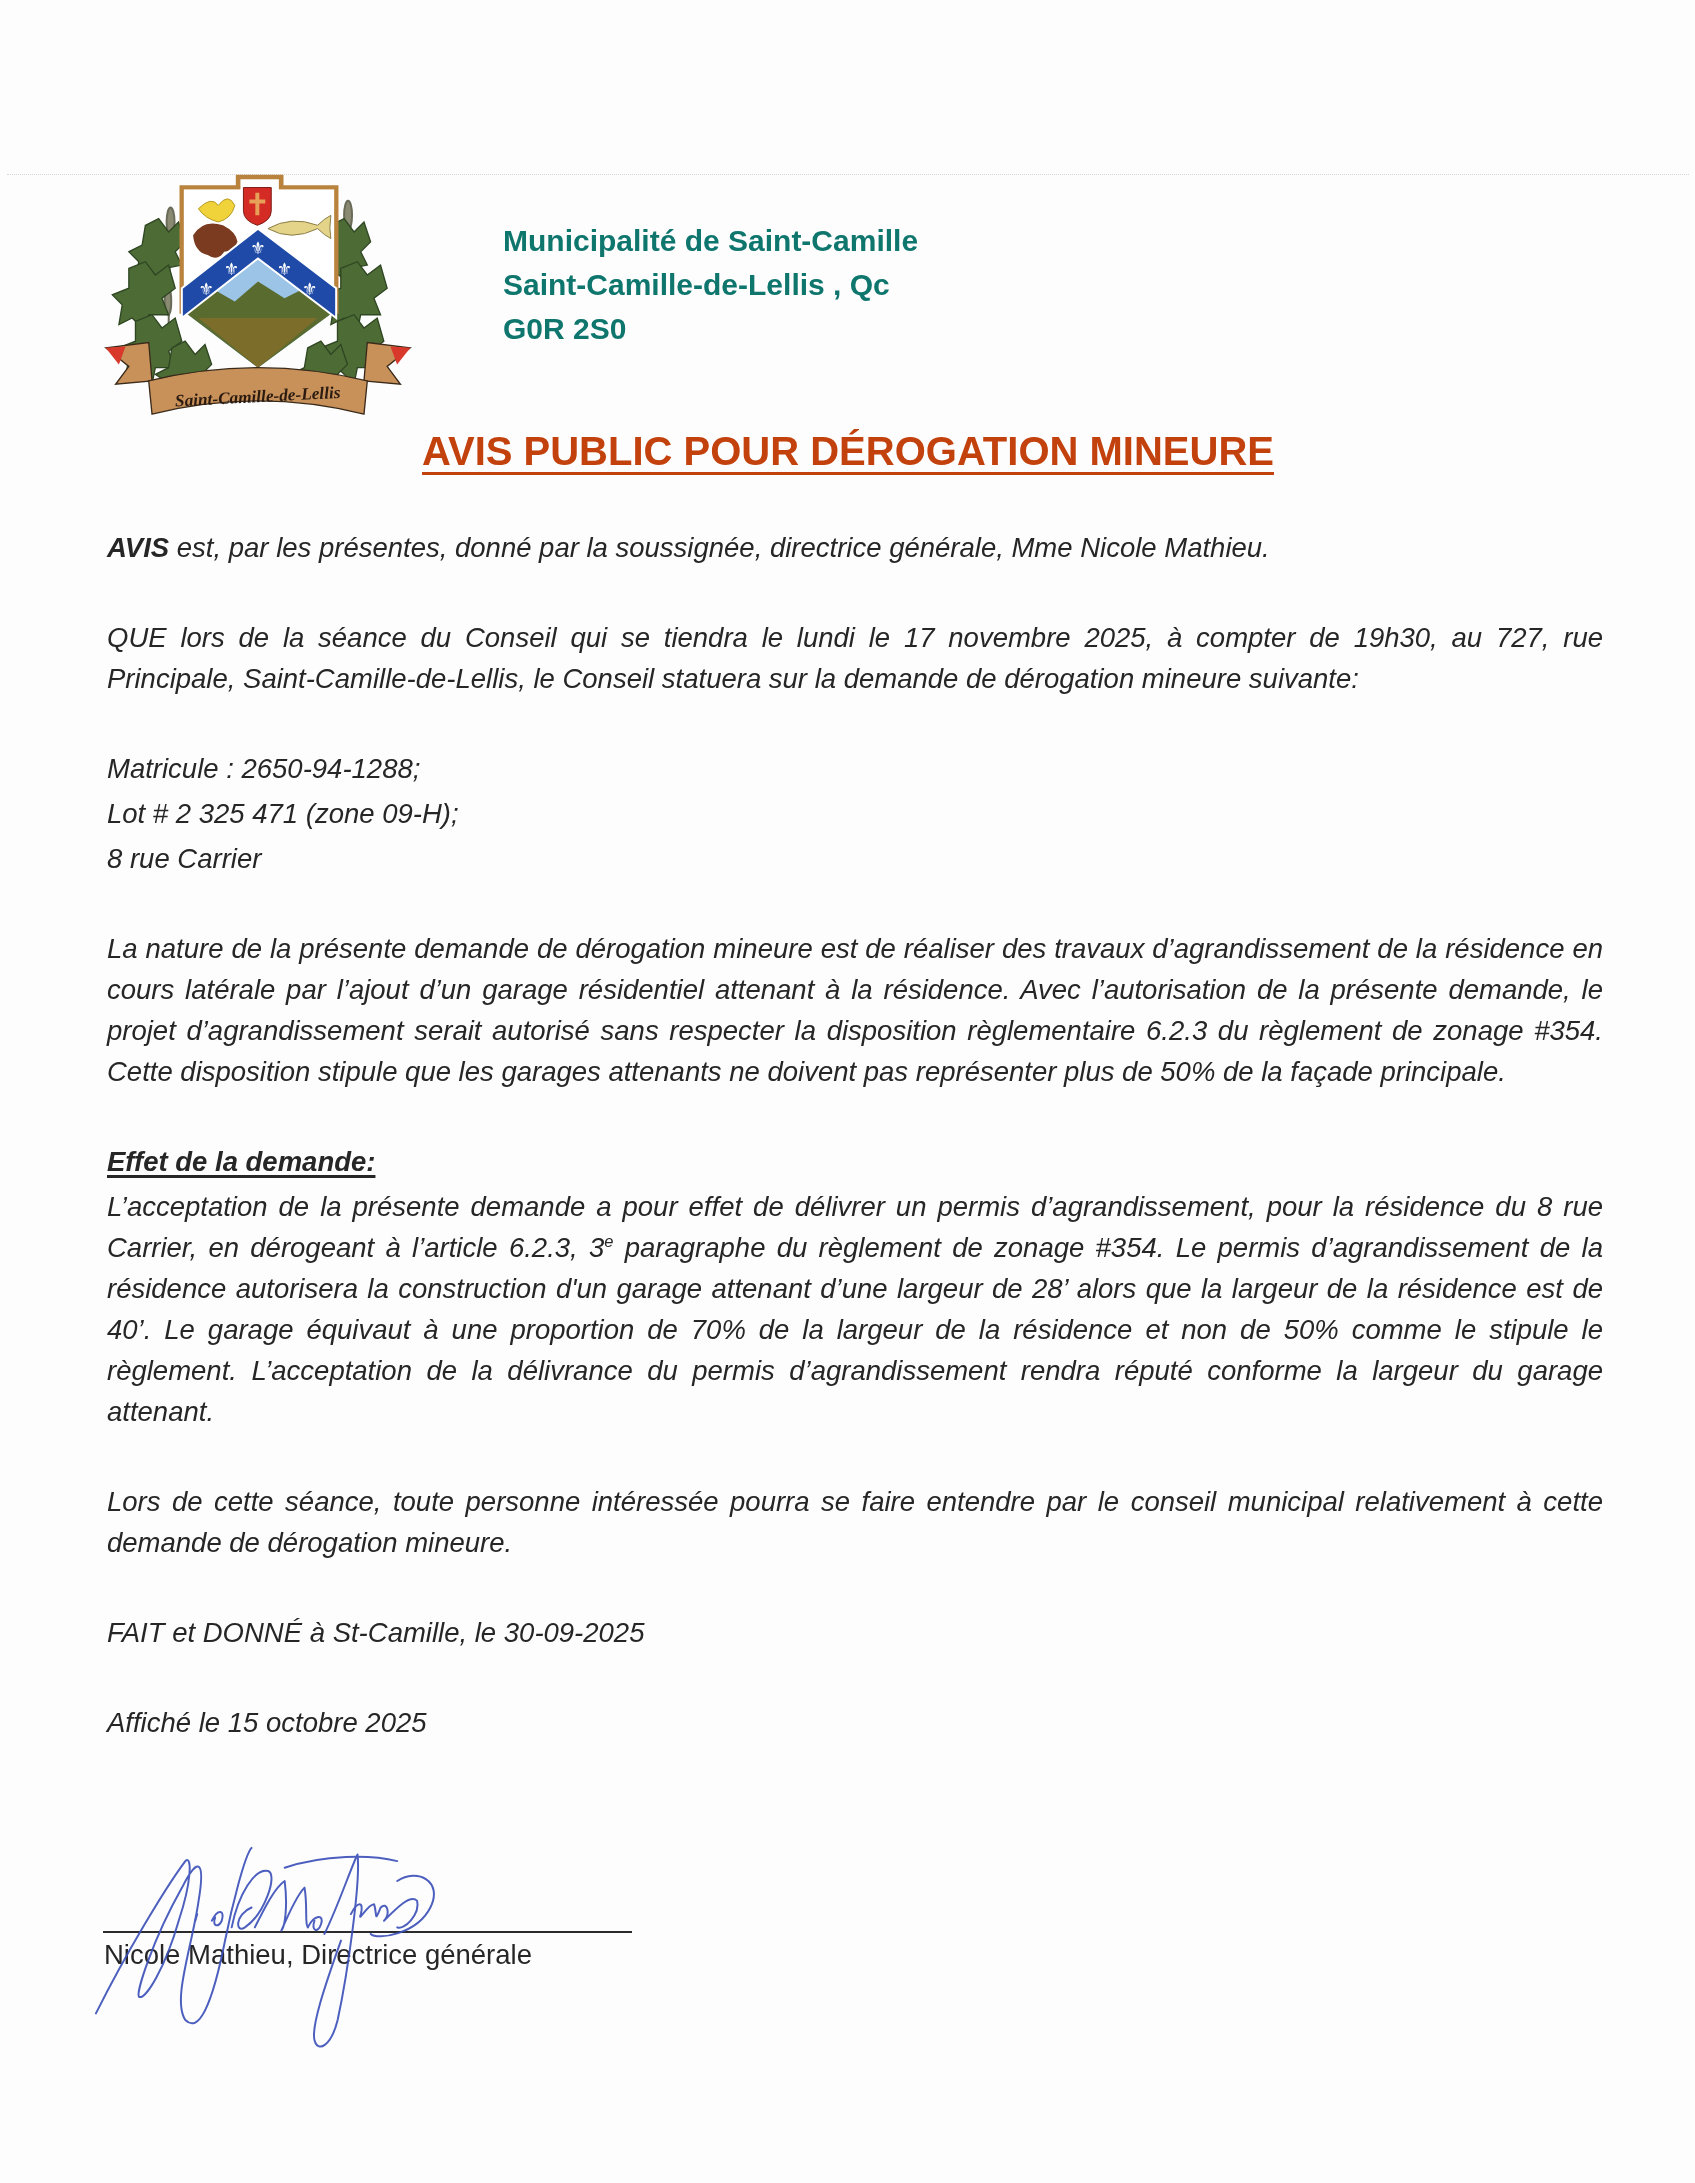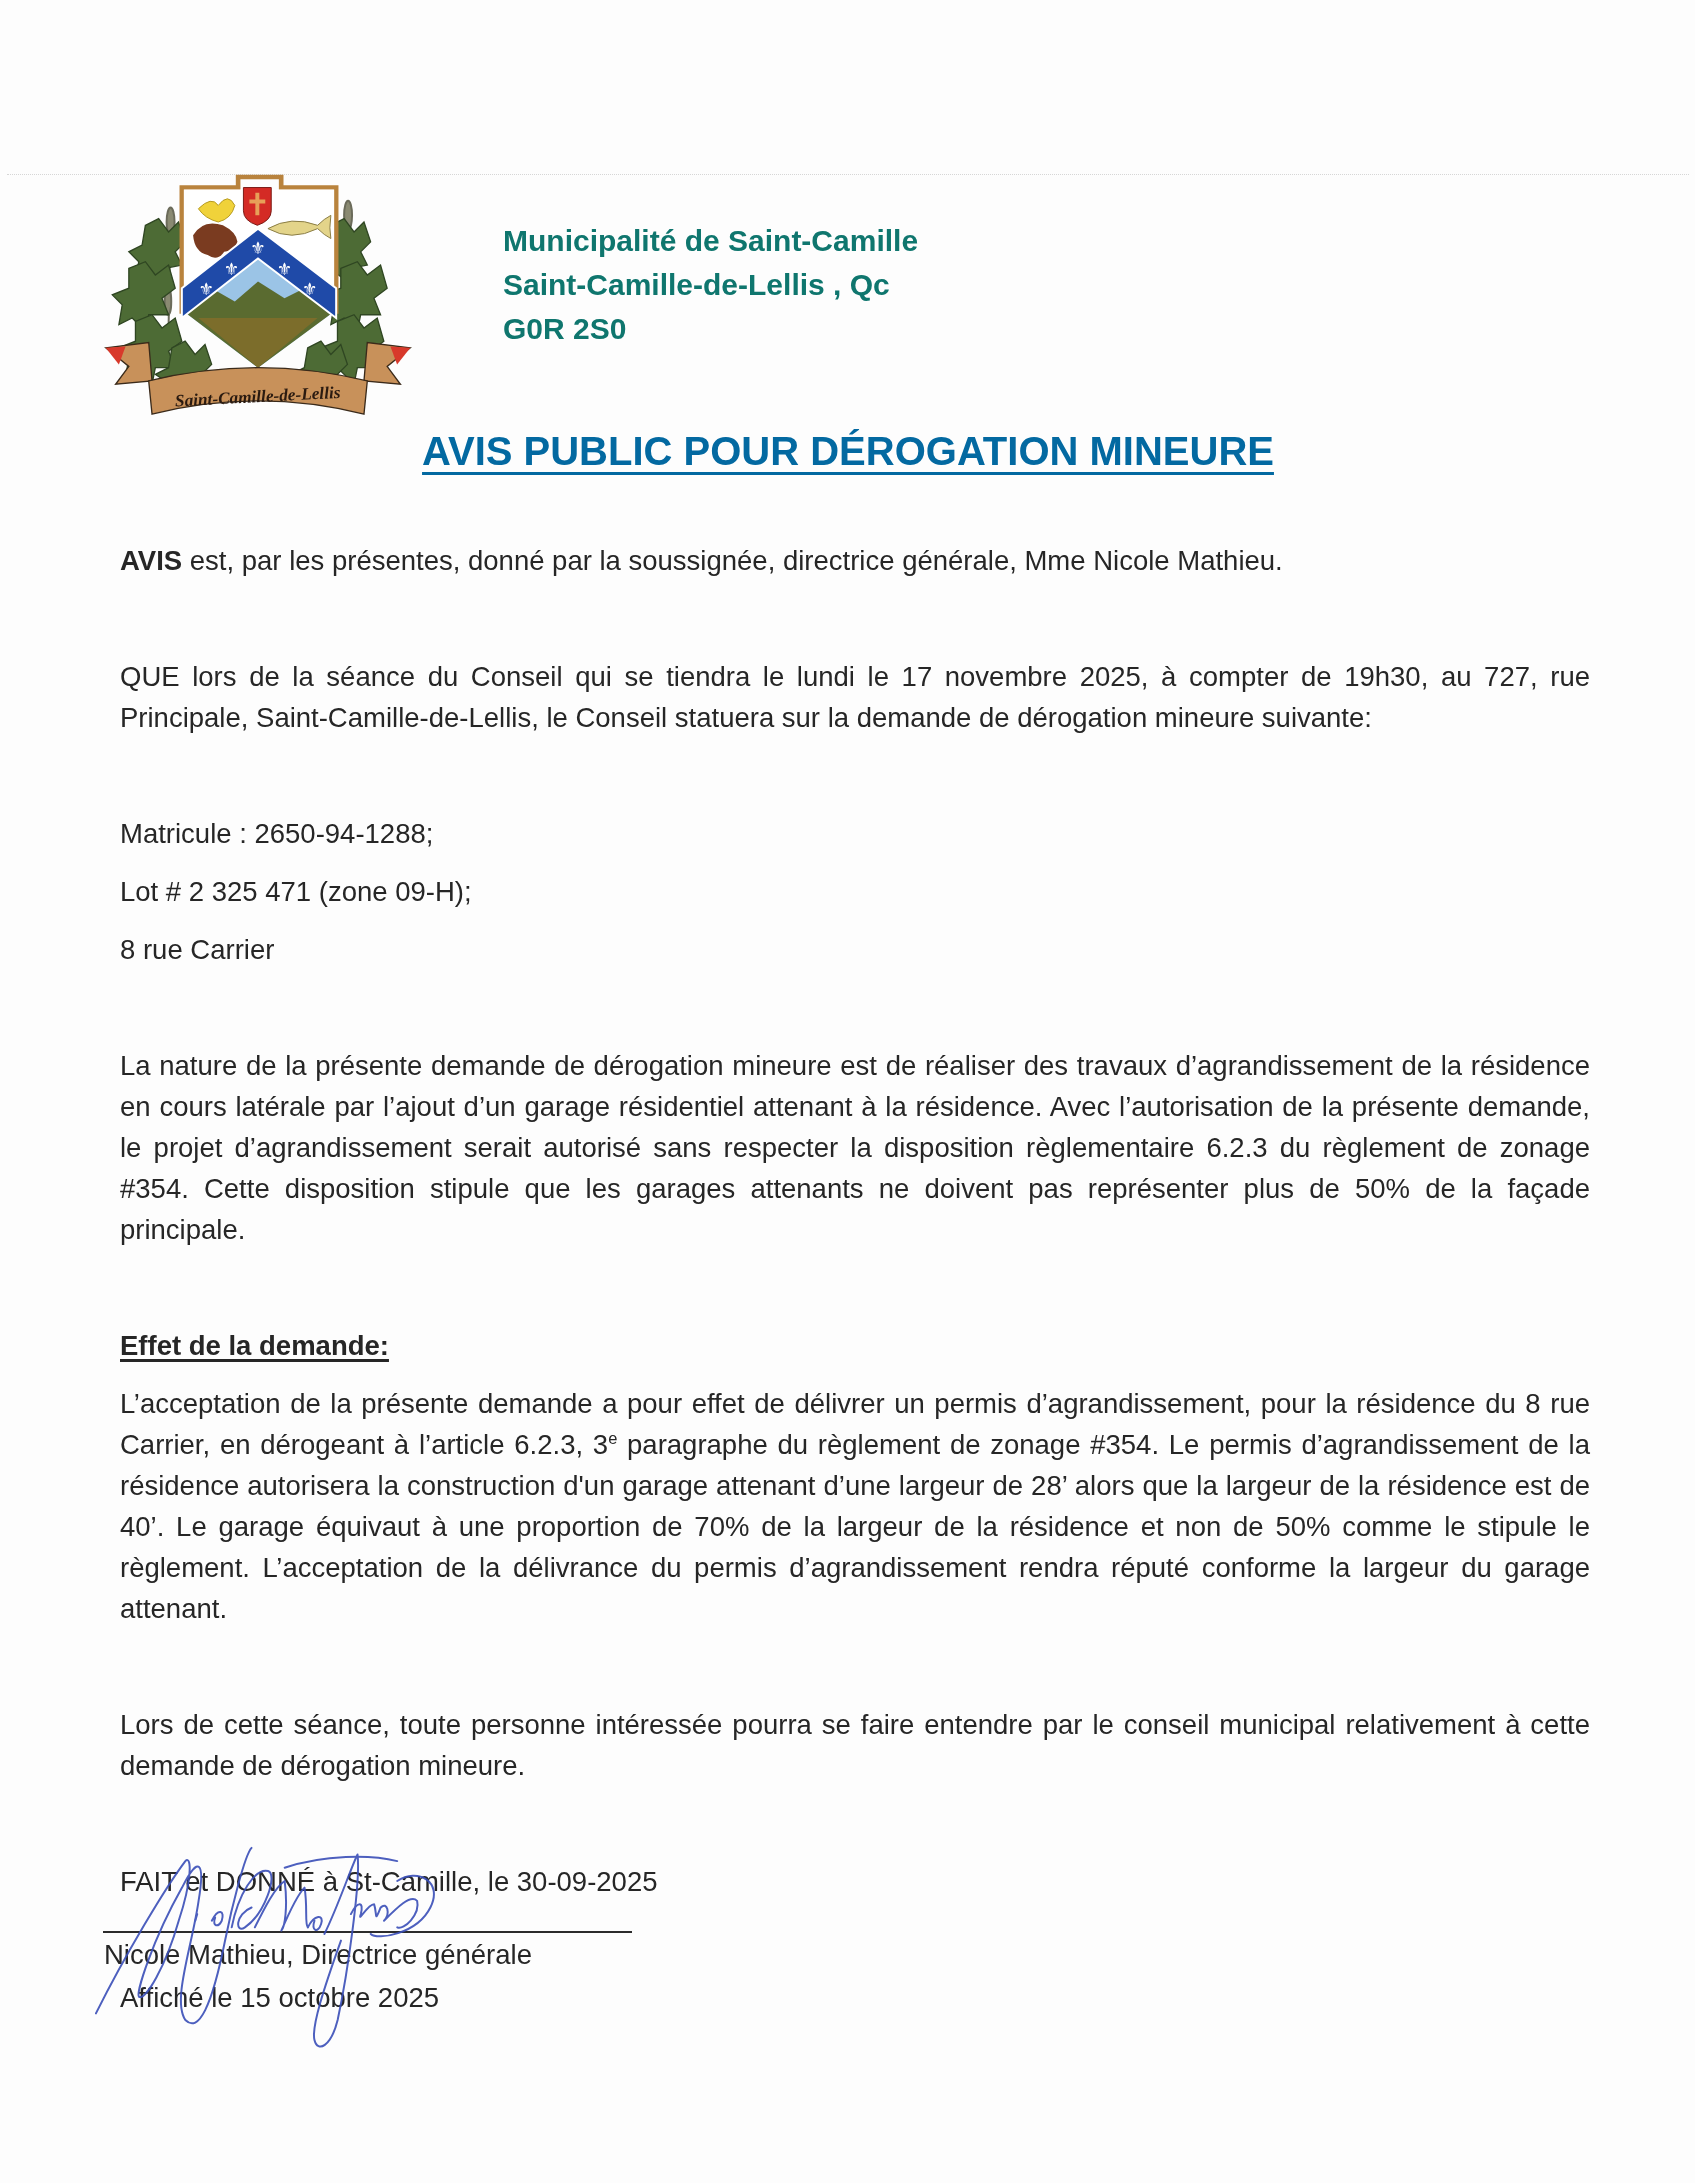--- a/index.html
+++ b/index.html
@@ -5,26 +5,26 @@
   html, body { margin:0; padding:0; background:#fdfdfd; }
   body { width:1696px; height:2183px; position:relative; overflow:hidden;
          font-family:"Liberation Sans", sans-serif; color:#262626; }
   .scanline { position:absolute; left:6.6px; right:6.6px; top:174px; height:0;
               border-top:1.3px dotted #d6d6d6; }
   .logo { position:absolute; left:99px; top:169px; width:318px; height:255px; }
   .letterhead { position:absolute; left:503px; top:219px; font-weight:bold;
                 font-size:30px; line-height:44px; color:#0f766e; }
   .letterhead div { white-space:nowrap; }
   .title { position:absolute; left:0; width:1696px; top:429px; text-align:center; }
-  .title span { font-weight:bold; font-size:40px; color:#0369a1;
+  .title span { font-weight:bold; font-size:40px; color:#c2410c;
                 text-decoration:underline; text-decoration-thickness:3.3px;
                 text-underline-offset:6.6px; letter-spacing:0px; }
   .body { position:absolute; left:103px; width:1504px; top:523px;
           font-size:27.5px; line-height:41px; color:#262626; }
-  .body p { margin:17px; }
+  .body p { margin:4px;font-style:italic; }
   .gap { height:41px; }
   .just { text-align:justify; text-align-last:left; }
   .h { font-weight:bold; text-decoration:underline; text-decoration-thickness:2.6px;
        text-underline-offset:4px; }
   b { font-weight:bold; }
   sup { font-size:60%; vertical-align:super; line-height:0; }
   .sigline { position:absolute; left:103px; top:1931px; width:529px; height:0;
              border-top:2px solid #2c2c2c; }
   .signame { position:absolute; left:104px; top:1934px; font-size:27.5px;
              line-height:41px; color:#262626; white-space:nowrap; }

